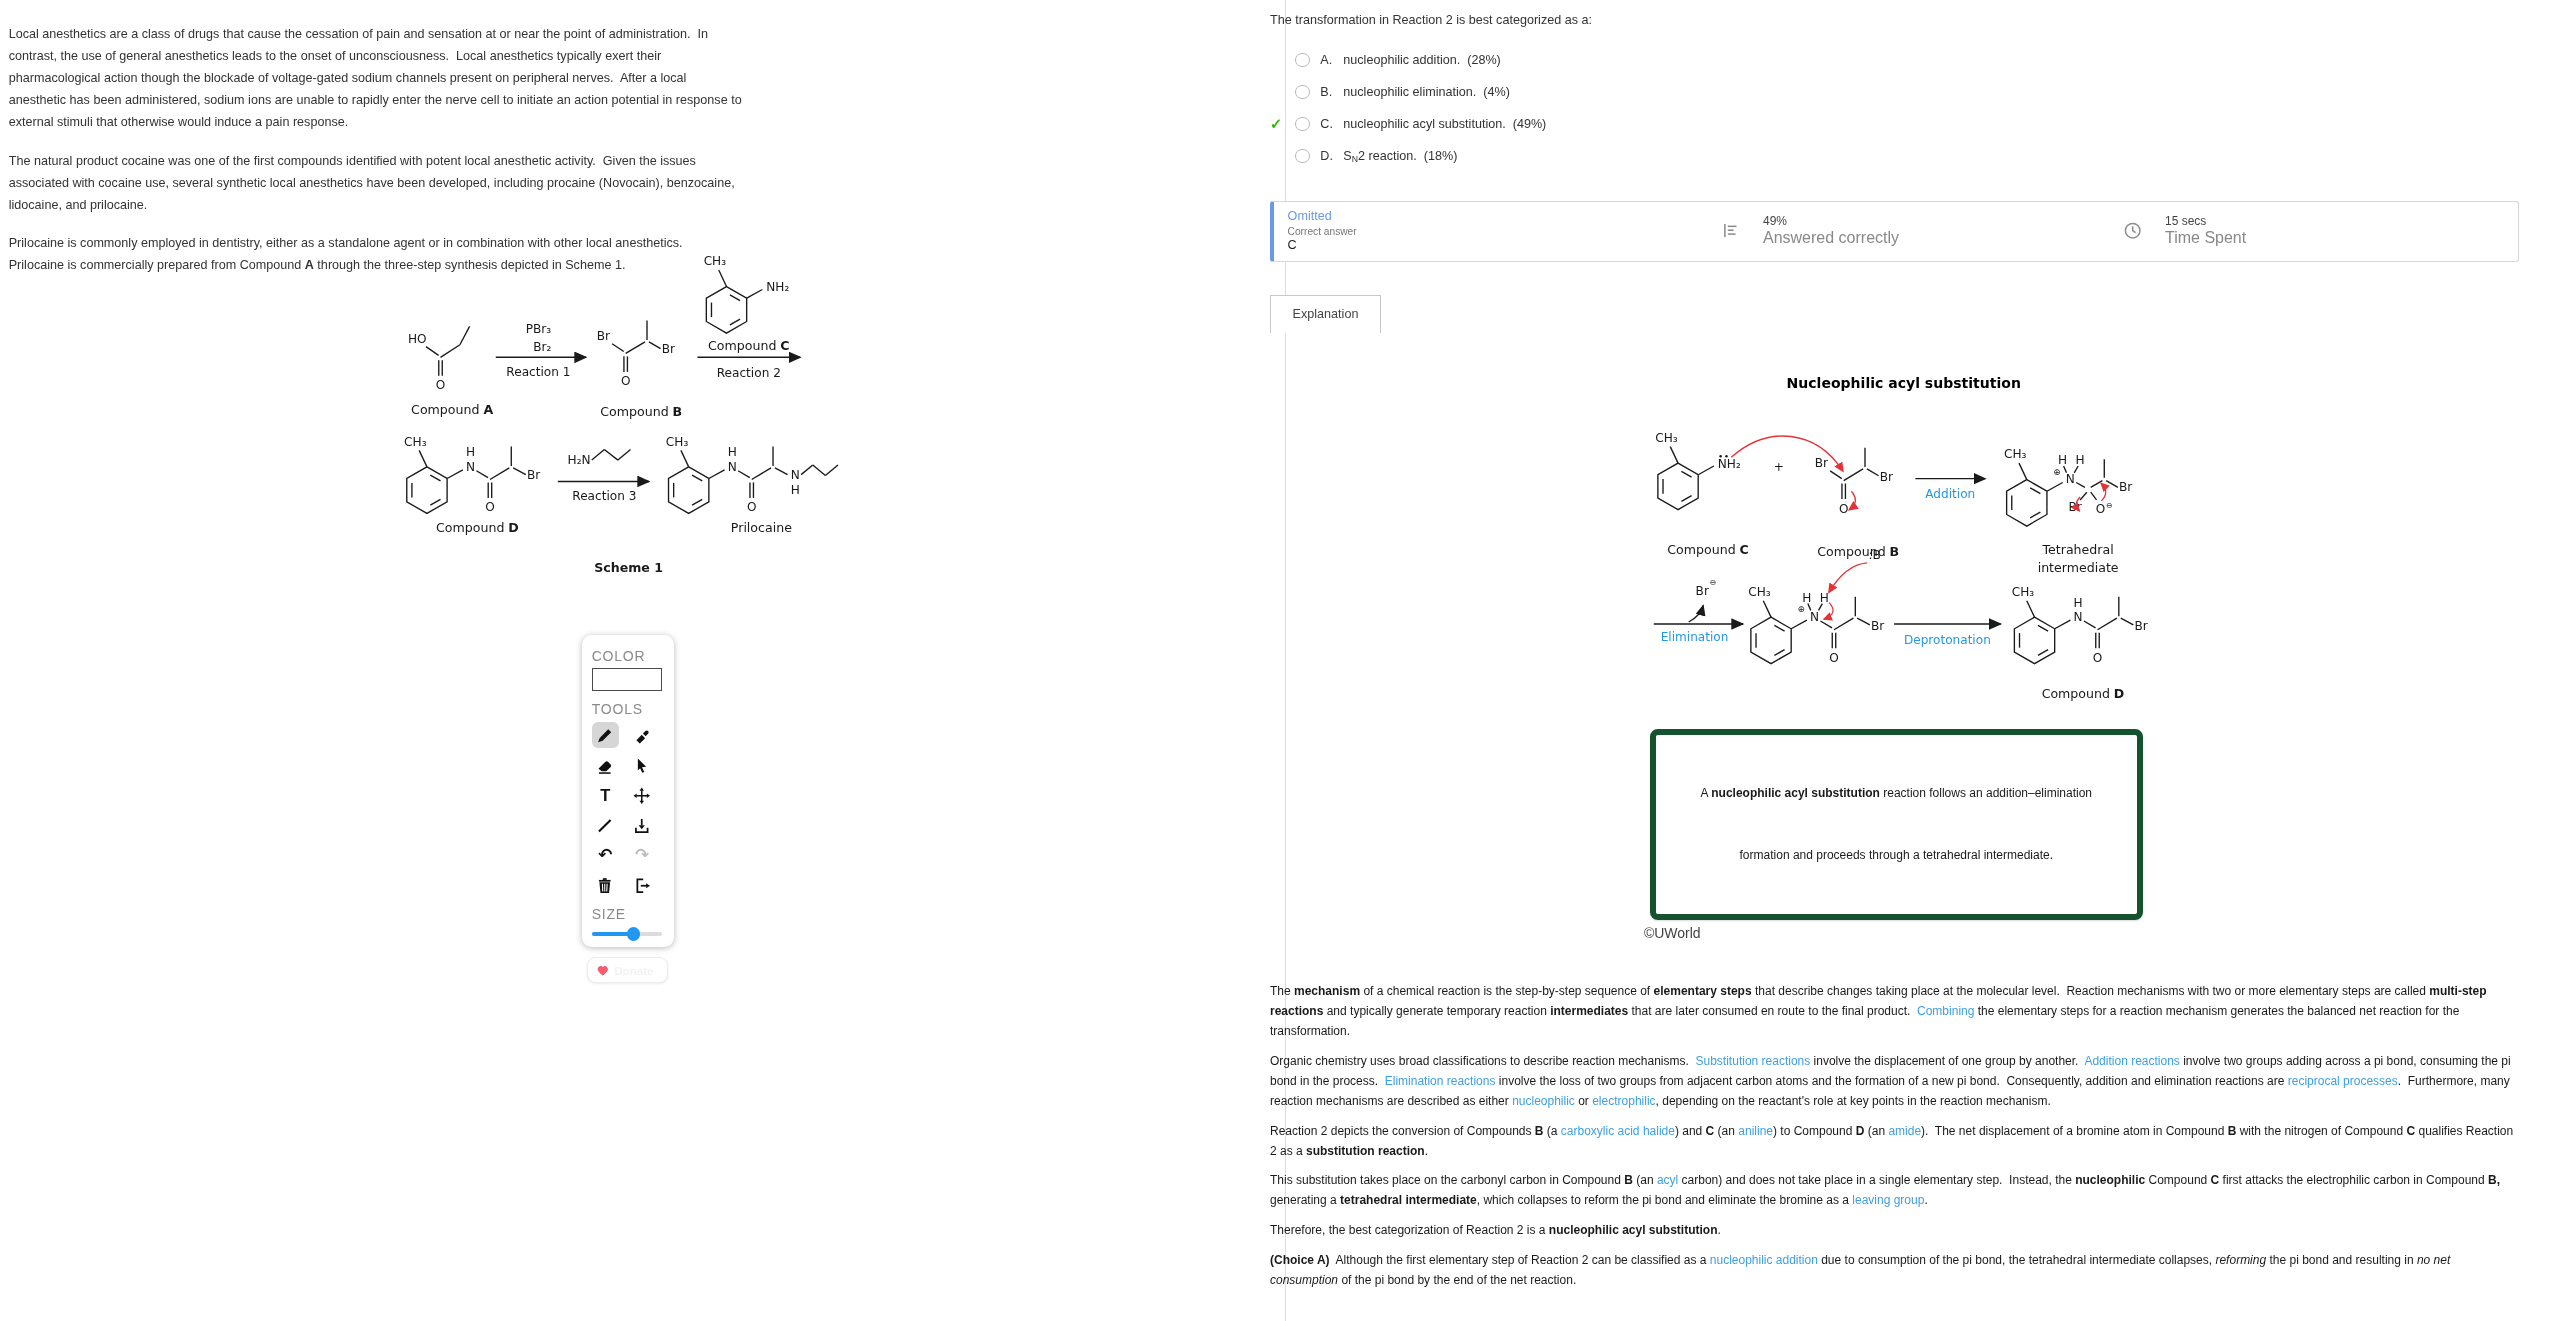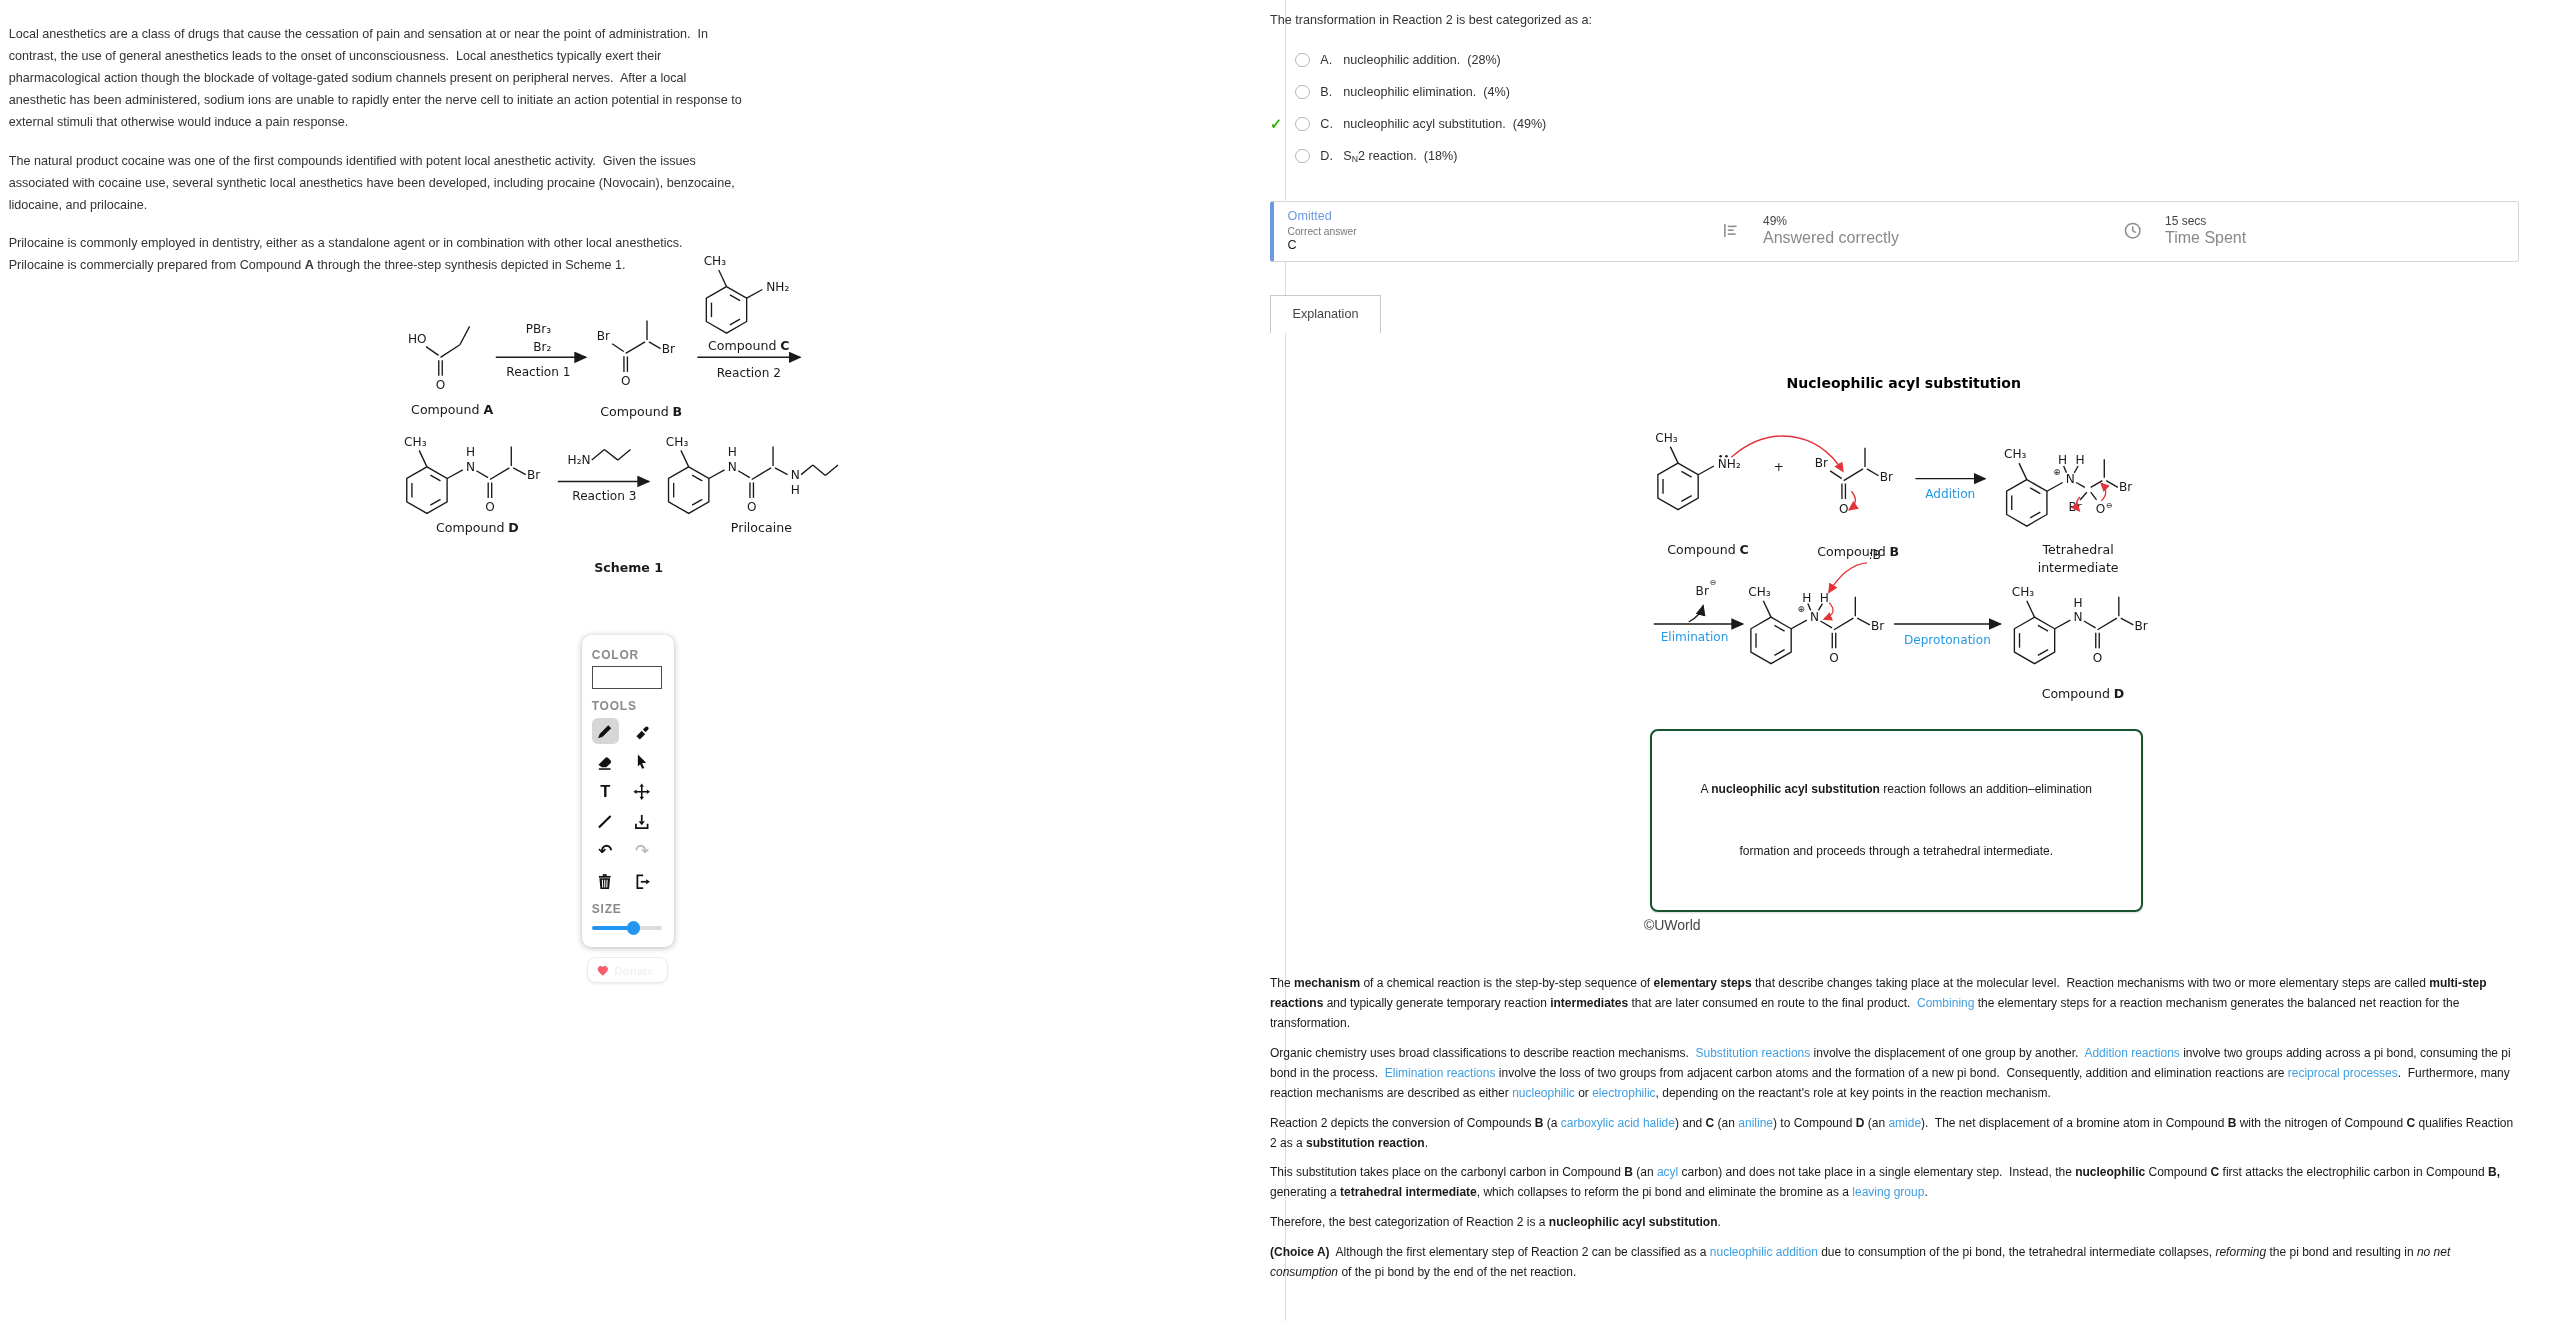--- a/index.html
+++ b/index.html
@@ -21,21 +21,21 @@
   .xs{font-size:8px;}
   .lbl{font-size:13px;fill:#1a1a1a;text-anchor:middle;}
   .rxn{font-size:12.5px;fill:#1a1a1a;text-anchor:middle;}
   .blue-lbl{fill:#2499e3;font-size:12.5px;text-anchor:middle;}
   .fig-ttl{font-size:14.5px;font-weight:700;fill:#000;text-anchor:middle;}
   .b{font-weight:700;}
   
   .tools-panel{position:absolute;left:582px;top:635px;width:92px;height:312px;background:#fff;
                border-radius:9.7px;box-shadow:0 1px 6.8px rgba(0,0,0,.28);box-sizing:border-box;
                padding:12.6px 9.7px 0 9.7px;}
-  .tp-label{font-size:12px;font-weight:700;color:#8a8a8a;letter-spacing:0.8px;margin-bottom:4.8px;}
+  .tp-label{font-size:14px;font-weight:400;color:#8a8a8a;letter-spacing:0.8px;margin-bottom:4.8px;}
   .color-box{width:68px;height:20.4px;border:1.5px solid #4a4a4a;background:#fff;margin-bottom:10.7px;}
   .tool-grid{display:grid;grid-template-columns:33px 33px;grid-auto-rows:30px;column-gap:3.9px;margin-bottom:3.9px;}
   .tool-cell{width:27px;height:26px;display:flex;align-items:center;justify-content:center;}
   .tool-cell.sel{background:#d6d6d6;border-radius:5.8px;}
   .uglyph{font-size:16.5px;font-weight:700;color:#111;font-family:"DejaVu Sans",sans-serif;line-height:1;}
   .uglyph.dis{color:#bbb;}
   .tglyph{font-size:16.5px;font-weight:700;color:#111;}
   .slider{position:relative;width:70px;height:13.6px;margin-top:3.9px;}
   .slider-track{position:absolute;left:0;top:4.8px;width:100%;height:3.9px;background:#dcdcdc;border-radius:1.9px;}
   .slider-fill{position:absolute;left:0;top:4.8px;height:3.9px;background:#2196f3;border-radius:1.9px;}
@@ -59,21 +59,21 @@
   .st-omitted{font-size:12.6px;color:#6b9ae3;margin-bottom:2.9px;}
   .st-sublabel{font-size:10.2px;color:#777;margin-bottom:1.9px;}
   .st-val{font-size:12.6px;color:#222;}
   .st-col{display:flex;align-items:center;gap:23px;}
   .st-col2{width:402px;}
   .st-num{font-size:12px;color:#444;margin-bottom:1.9px;}
   .st-cap{font-size:16px;color:#888;}
   .exp-tab{margin-top:33px;display:inline-block;width:109px;height:37px;line-height:37px;text-align:center;
            border:1px solid #c8c8c8;border-bottom:none;font-size:12.6px;color:#444;background:#fff;}
   .figure-wrap{width:601px;margin:41px 0 0 372px;}
-  .fig-caption{margin:9.7px 0 0 7.8px;width:493px;box-sizing:border-box;border:2px solid #14532d;border-radius:7.8px;
+  .fig-caption{margin:9.7px 0 0 7.8px;width:493px;box-sizing:border-box;border:6px solid #14532d;border-radius:7.8px;
                padding:7.8px 5.8px;box-shadow:0 1px 1.9px rgba(0,0,0,.15);text-align:center;
                font-size:12px;line-height:20.4px;color:#1a1a1a;white-space:pre-wrap;}
   .fig-credit{margin:5.8px 0 0 1.9px;font-size:14px;color:#444;}
   .exp-text{margin-top:40px;width:1249px;font-size:12px;line-height:20px;color:#1a1a1a;}
   .exp-text p{margin:0 0 9.7px 0;white-space:pre-wrap;}
   
   .st-b{font-weight:700;}
   .st-i{font-style:italic;}
   .st-l{color:#3f9fe0;}
   .st-sub{font-size:8.7px;position:relative;top:1.9px;}

